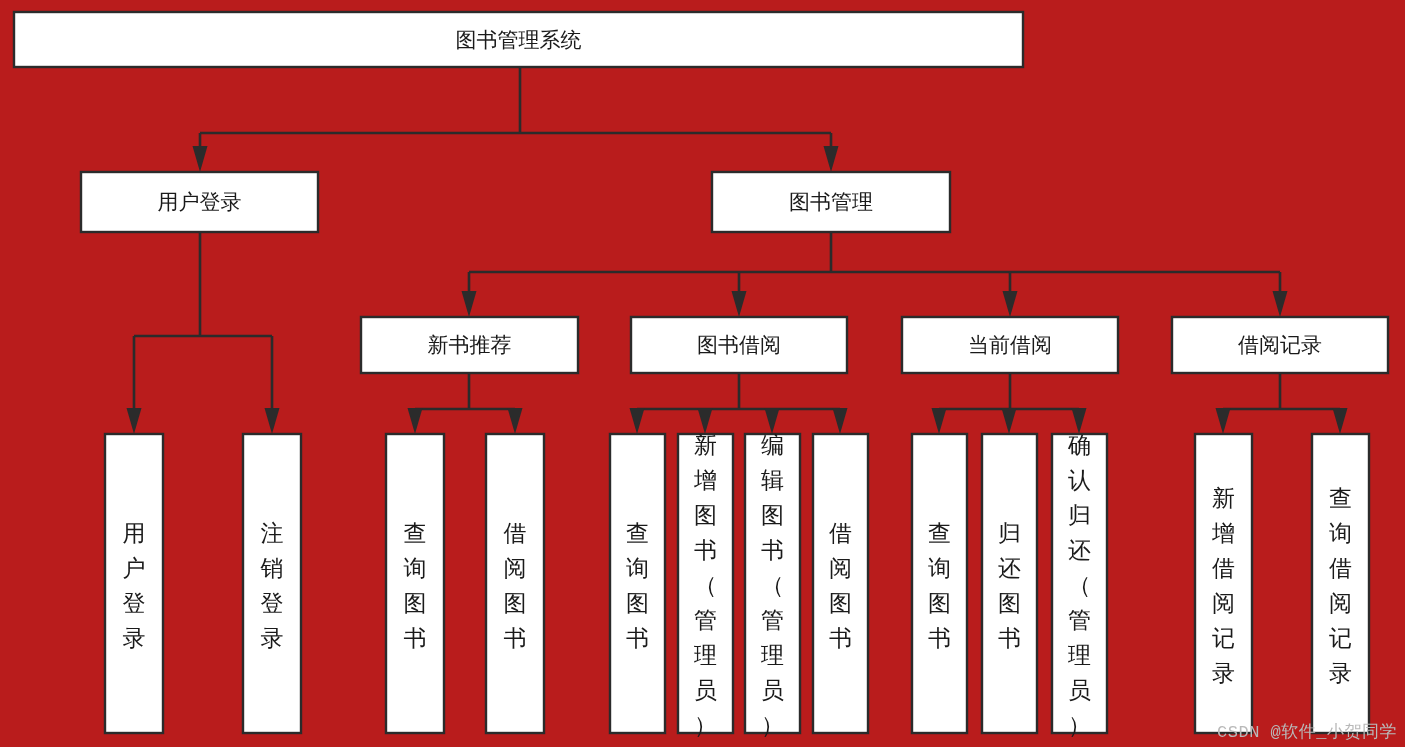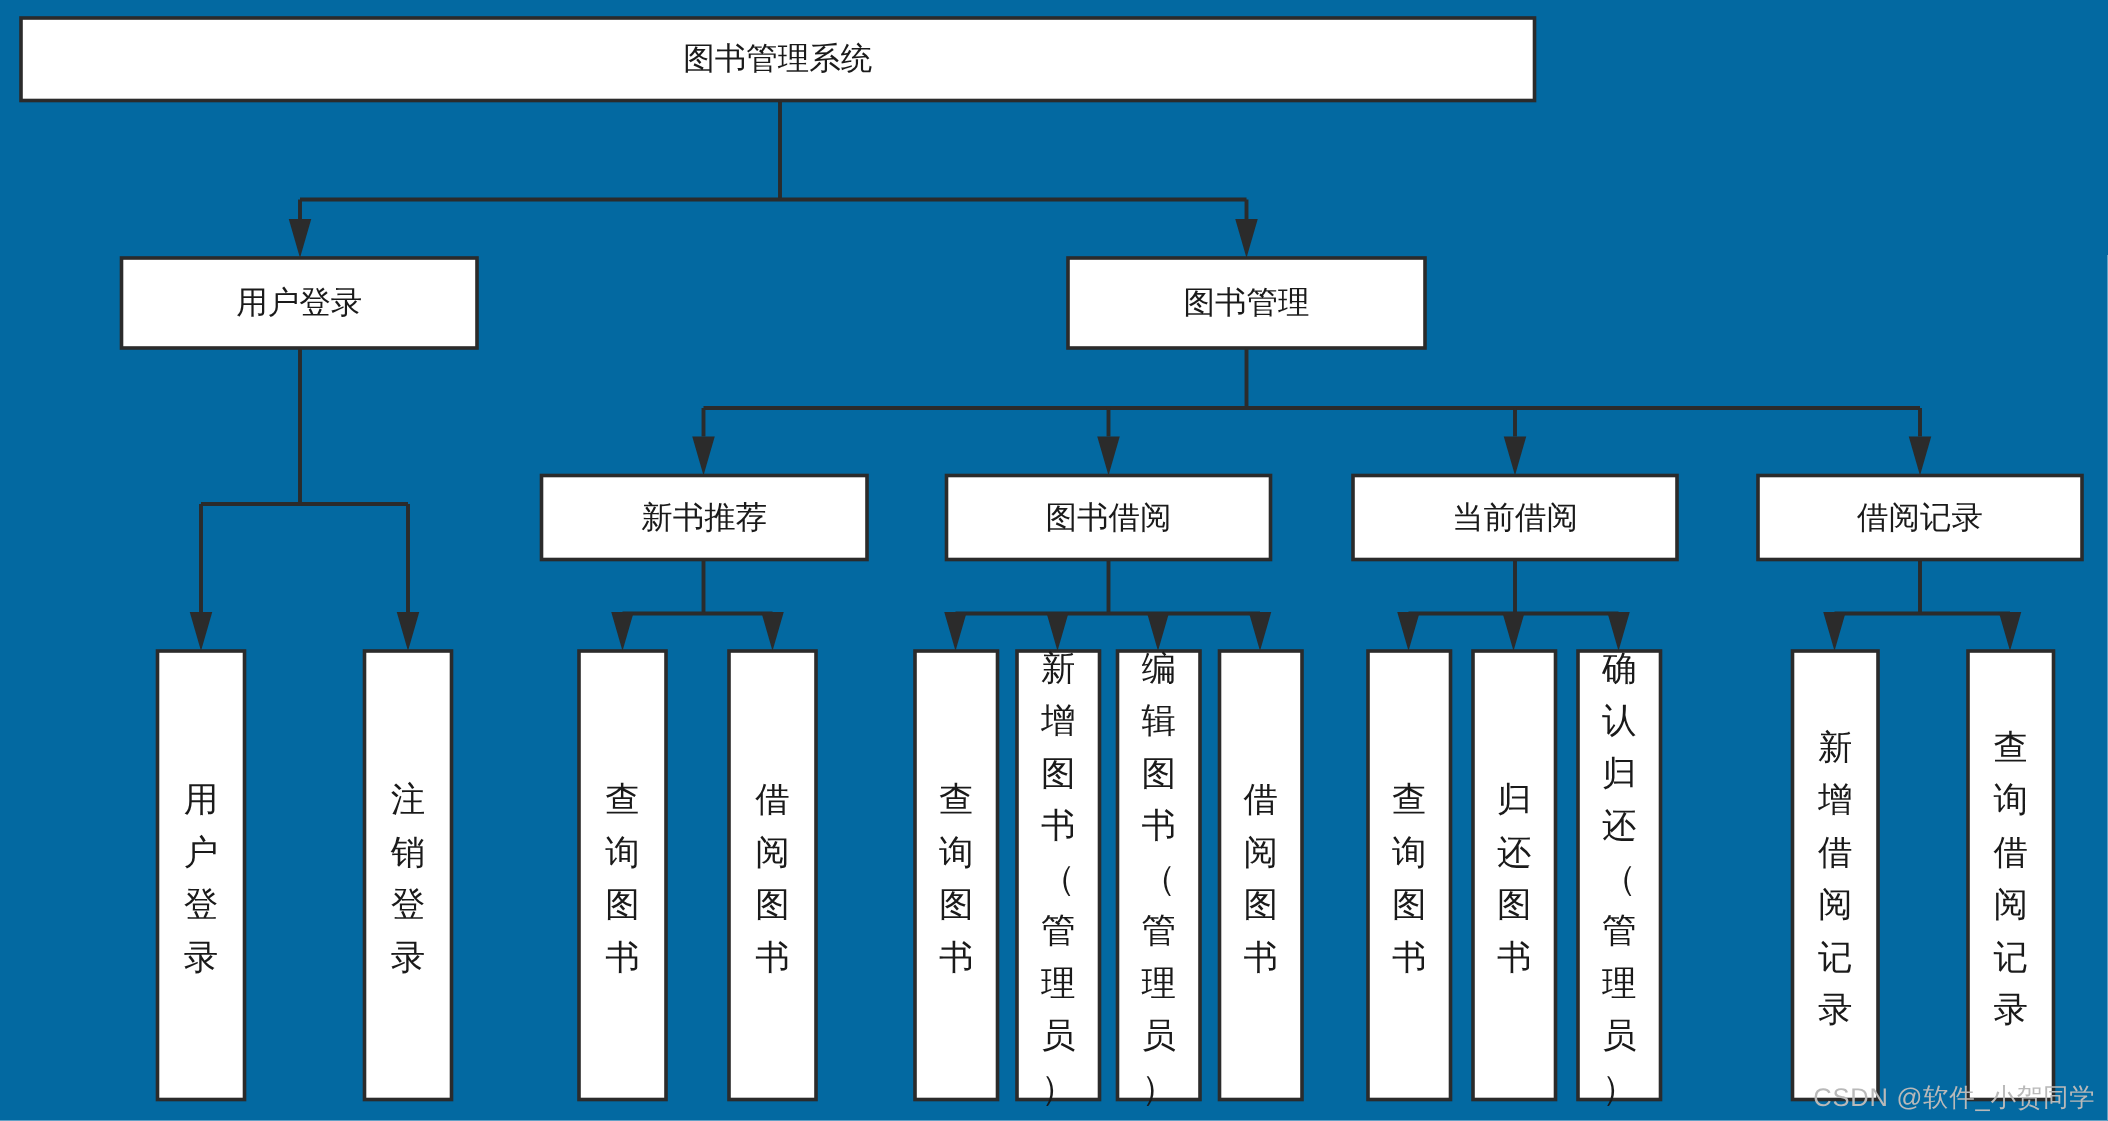--- a/index.html
+++ b/index.html
@@ -10,21 +10,21 @@
   body {
     width: 1405px;
     height: 747px;
     font-family: "DejaVu Sans", "Liberation Sans", sans-serif;
     overflow: hidden;
   }
   #diagram-root {
     position: relative;
     width: 1405px;
     height: 747px;
-    background: #0369a1;
+    background: #b91c1c;
   }
   svg#diagram-svg {
     position: absolute;
     left: 0;
     top: 0;
     width: 1405px;
     height: 747px;
     display: block;
   }
   .node-box {
@@ -52,21 +52,21 @@
   .node-label-v {
     font-family: "DejaVu Sans", "Liberation Sans", sans-serif;
     font-size: 23px;
     fill: #1a1a1a;
     text-anchor: middle;
   }
   .watermark {
     position: absolute;
     right: 8px;
     bottom: 4px;
-    font-family: Liberation Sans, sans-serif;
+    font-family: Liberation Mono, monospace;
     font-size: 17px;
     color: #b9b9b9;
     letter-spacing: 0.5px;
     white-space: nowrap;
     user-select: none;
     margin-top: 20px;
   }
 </style>
 </head>
 <body>

